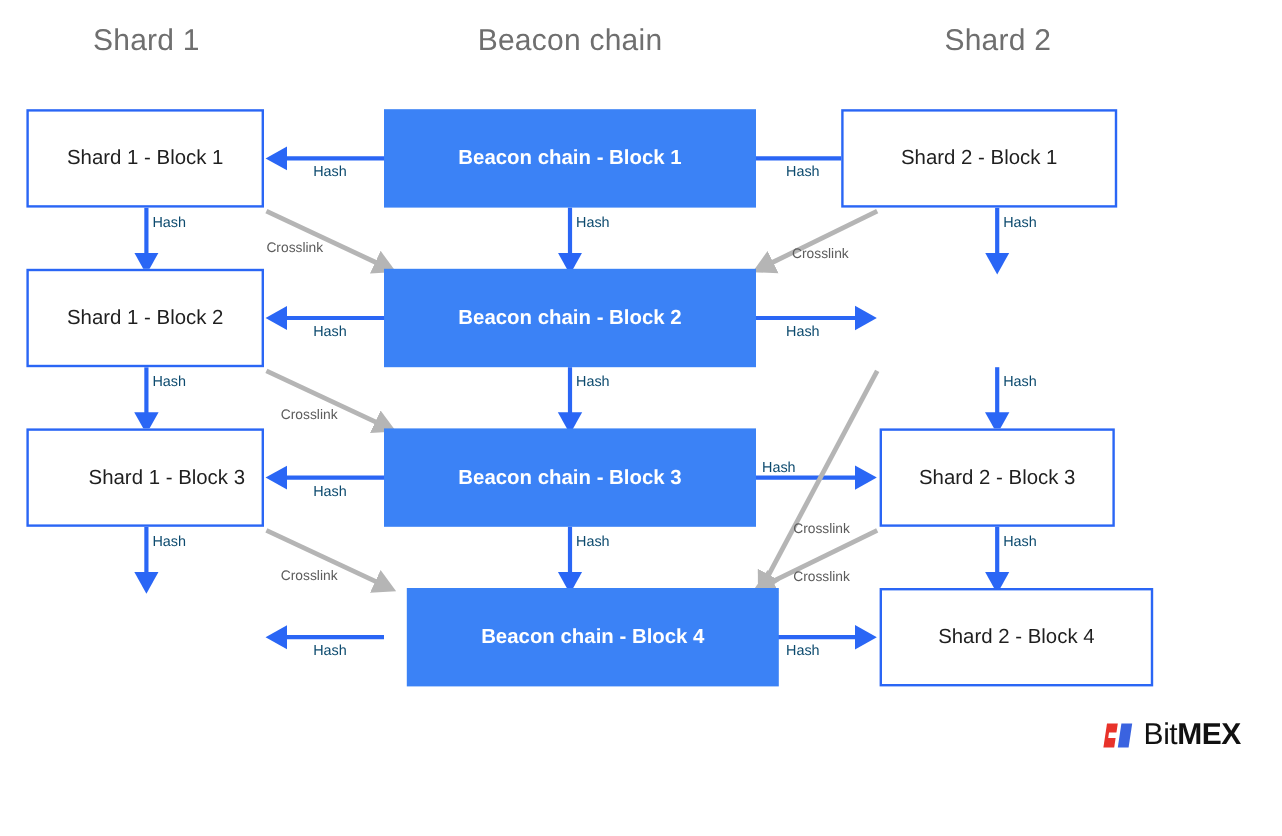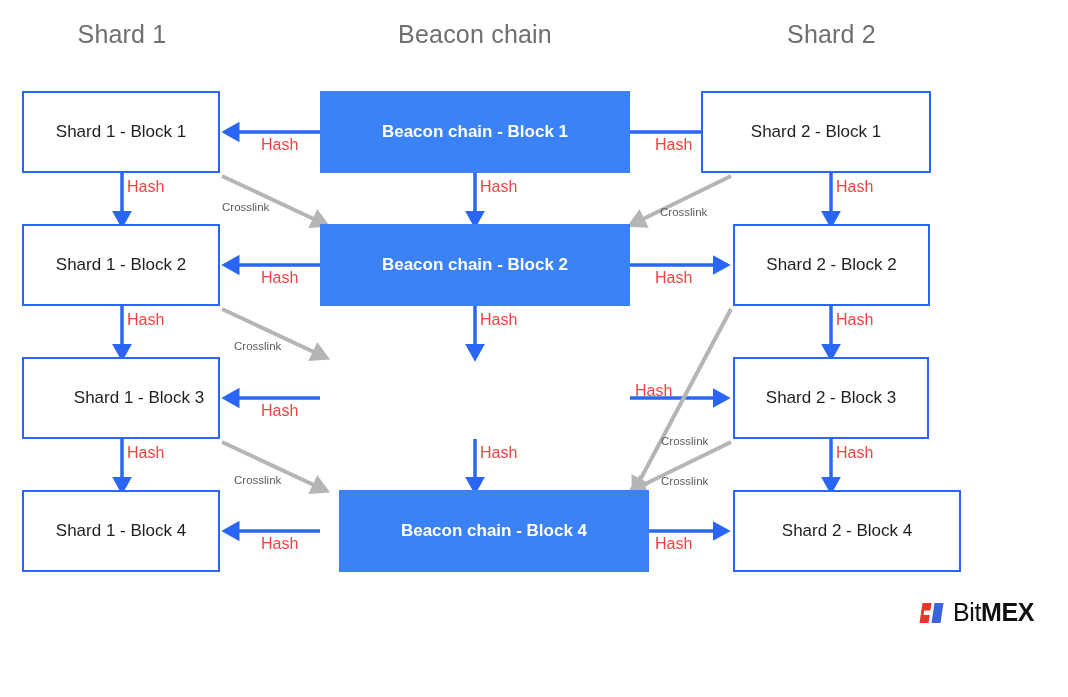--- a/index.html
+++ b/index.html
@@ -49,22 +49,22 @@
   }
   .node.beacon {
     border: none;
     background: #3b82f6;
     color: #ffffff;
     font-size: 17px;
     font-weight: bold;
   }
   .edge-label {
     position: absolute;
-    font-size: 16px;
-    color: #ef4444;
+    font-size: 12px;
+    color: #0c4a6e;
     white-space: nowrap;
   }
   .edge-label.crosslink {
     font-size: 11.5px;
     color: #5c5c5c;
   }
   #brand {
     position: absolute;
     left: 918px;
     top: 600px;
@@ -157,28 +157,27 @@
     </g>
   </svg>
 
   <div class="col-header" style="left:22px; top:20px; width:200px;">Shard 1</div>
   <div class="col-header" style="left:320px; top:20px; width:310px;">Beacon chain</div>
   <div class="col-header" style="left:733px; top:20px; width:197px;">Shard 2</div>
 
   <div class="node shard" style="left:22px; top:91px; width:198px; height:82px;">Shard 1 - Block 1</div>
   <div class="node shard" style="left:22px; top:224px; width:198px; height:82px;">Shard 1 - Block 2</div>
   <div class="node shard" style="left:22px; top:357px; width:198px; height:82px;padding-left:36px;">Shard 1 - Block 3</div>
-  <div class="node shard" style="left:22px; top:490px; width:198px; height:82px;">Shard 1 - Block 4</div>
 
   <div class="node beacon" style="left:320px; top:91px; width:310px; height:82px;">Beacon chain - Block 1</div>
   <div class="node beacon" style="left:320px; top:224px; width:310px; height:82px;">Beacon chain - Block 2</div>
+  <div class="node beacon" style="left:320px; top:357px; width:310px; height:82px;">Beacon chain - Block 3</div>
   <div class="node beacon" style="left:339px; top:490px; width:310px; height:82px;">Beacon chain - Block 4</div>
 
   <div class="node shard" style="left:701px; top:91px; width:230px; height:82px;">Shard 2 - Block 1</div>
-  <div class="node shard" style="left:733px; top:224px; width:197px; height:82px;">Shard 2 - Block 2</div>
   <div class="node shard" style="left:733px; top:357px; width:196px; height:82px;">Shard 2 - Block 3</div>
   <div class="node shard" style="left:733px; top:490px; width:228px; height:82px;">Shard 2 - Block 4</div>
 
   <div class="edge-label" style="left:261px; top:136px;">Hash</div>
   <div class="edge-label" style="left:261px; top:269px;">Hash</div>
   <div class="edge-label" style="left:261px; top:402px;">Hash</div>
   <div class="edge-label" style="left:261px; top:535px;">Hash</div>
 
   <div class="edge-label" style="left:655px; top:136px;">Hash</div>
   <div class="edge-label" style="left:655px; top:269px;">Hash</div>

